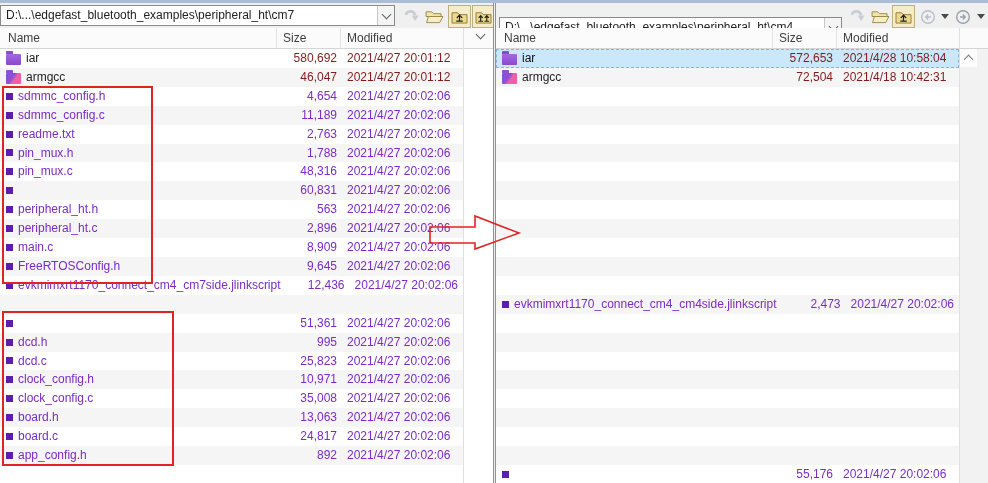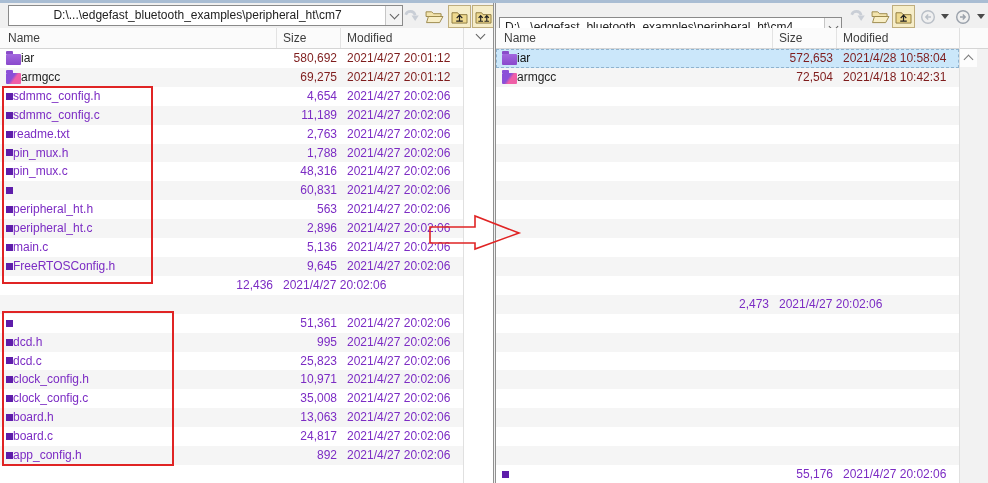--- a/index.html
+++ b/index.html
@@ -32,21 +32,21 @@
   .hdr-chev{position:absolute;right:9px;top:6px;}
   .list{position:absolute;left:0;top:46px;width:463px;bottom:0;overflow:hidden;}
   .vline{position:absolute;left:463px;top:25px;bottom:0;width:1px;background:#e0e0e0;}
   .scrollcol{position:absolute;left:464px;right:0;top:46px;bottom:0;background:#fff;}
   .scrollcol.track{background:#f2f2f2;}
   .scroll-up{position:absolute;left:0;top:0;width:17px;height:18px;background:#fdfdfd;
              display:flex;align-items:center;justify-content:center;}
   .row{height:18.913px;box-sizing:border-box;line-height:18.913px;}
   .row:nth-child(even){background:#f5f5f5;}
   .row.selected{background:#cbe7fa;outline:1px dashed #8fb3cf;outline-offset:-1px;}
-  .cell-name{display:flex;align-items:center;white-space:nowrap;overflow:visible;}
+  .cell-name{display:flex;align-items:center;gap:5px;white-space:nowrap;overflow:visible;}
   .cell-size{text-align:right;white-space:nowrap;}
   .cell-date{white-space:nowrap;padding-left:2px;}
   .row.file .cell-name,.row.file .cell-size,.row.file .cell-date{color:#7c2cc4;}
   .row.folder .cell-name{color:#1e1e1e;}
   .row.folder .cell-size,.row.folder .cell-date{color:#7f1d1d;}
   .row.selected .cell-name{color:#111;}
   .fsq{width:7px;height:7px;background:#5e1daa;flex:none;}
   .ficon{width:15px;height:11px;border-radius:1px;position:relative;flex:none;margin-top:2px;}
   .ficon::before{content:'';position:absolute;top:-3px;left:0;width:7px;height:3px;
                  border-radius:1px 1px 0 0;background:#8a4cc9;}
@@ -57,21 +57,21 @@
   .annbox{position:absolute;border:2px solid #e02424;pointer-events:none;z-index:40;}
   svg{display:block;}
 </style>
 </head>
 <body>
 
 <div class="top-strip"></div>
 
 <div class="pane left">
   <div class="toolbar">
-    <div class="combo" style="left:8px;width:393px;text-align:center;">
+    <div class="combo" style="left:0;width:393px;">
       <div class="combo-text">D:\...\edgefast_bluetooth_examples\peripheral_ht\cm7</div>
       <div class="combo-btn">
         <span class="chev"></span>
       </div>
     </div>
     <div class="icon-btn" style="left:400px;">
       <span>
         <svg width="18" height="15" viewBox="0 0 20 16">
             <path d="M3 6 C5 1 12 1 13.5 6.5" stroke="#c9ced6" stroke-width="3" fill="none"></path>
             <path d="M9.5 7 h8 l-4 6 z" fill="#c9ced6"></path>
@@ -119,21 +119,21 @@
           <span>iar</span>
         </div>
         <div class="cell-size">580,692</div>
         <div class="cell-date">2021/4/27 20:01:12</div>
       </div>
       <div class="row folder">
         <div class="cell-name">
           <span class="ficon purple-pink"></span>
           <span>armgcc</span>
         </div>
-        <div class="cell-size">69,275</div>
+        <div class="cell-size">46,047</div>
         <div class="cell-date">2021/4/27 20:01:12</div>
       </div>
       <div class="row file">
         <div class="cell-name">
           <span class="fsq"></span>
           <span>sdmmc_config.h</span>
         </div>
         <div class="cell-size">4,654</div>
         <div class="cell-date">2021/4/27 20:02:06</div>
       </div>
@@ -190,32 +190,36 @@
           <span>peripheral_ht.c</span>
         </div>
         <div class="cell-size">2,896</div>
         <div class="cell-date">2021/4/27 20:02:06</div>
       </div>
       <div class="row file">
         <div class="cell-name">
           <span class="fsq"></span>
           <span>main.c</span>
         </div>
-        <div class="cell-size">5,136</div>
+        <div class="cell-size">8,909</div>
         <div class="cell-date">2021/4/27 20:02:06</div>
       </div>
       <div class="row file">
         <div class="cell-name">
           <span class="fsq"></span>
           <span>FreeRTOSConfig.h</span>
         </div>
         <div class="cell-size">9,645</div>
         <div class="cell-date">2021/4/27 20:02:06</div>
       </div>
       <div class="row file">
+        <div class="cell-name">
+          <span class="fsq"></span>
+          <span>evkmimxrt1170_connect_cm4_cm7side.jlinkscript</span>
+        </div>
         <div class="cell-size">12,436</div>
         <div class="cell-date">2021/4/27 20:02:06</div>
       </div>
       <div class="row blank"></div>
       <div class="row file">
         <div class="cell-name">
           <span class="fsq"></span>
         </div>
         <div class="cell-size">51,361</div>
         <div class="cell-date">2021/4/27 20:02:06</div>
@@ -366,20 +370,24 @@
       <div class="row blank"></div>
       <div class="row blank"></div>
       <div class="row blank"></div>
       <div class="row blank"></div>
       <div class="row blank"></div>
       <div class="row blank"></div>
       <div class="row blank"></div>
       <div class="row blank"></div>
       <div class="row blank"></div>
       <div class="row file">
+        <div class="cell-name">
+          <span class="fsq"></span>
+          <span>evkmimxrt1170_connect_cm4_cm4side.jlinkscript</span>
+        </div>
         <div class="cell-size">2,473</div>
         <div class="cell-date">2021/4/27 20:02:06</div>
       </div>
       <div class="row blank"></div>
       <div class="row blank"></div>
       <div class="row blank"></div>
       <div class="row blank"></div>
       <div class="row blank"></div>
       <div class="row blank"></div>
       <div class="row blank"></div>

